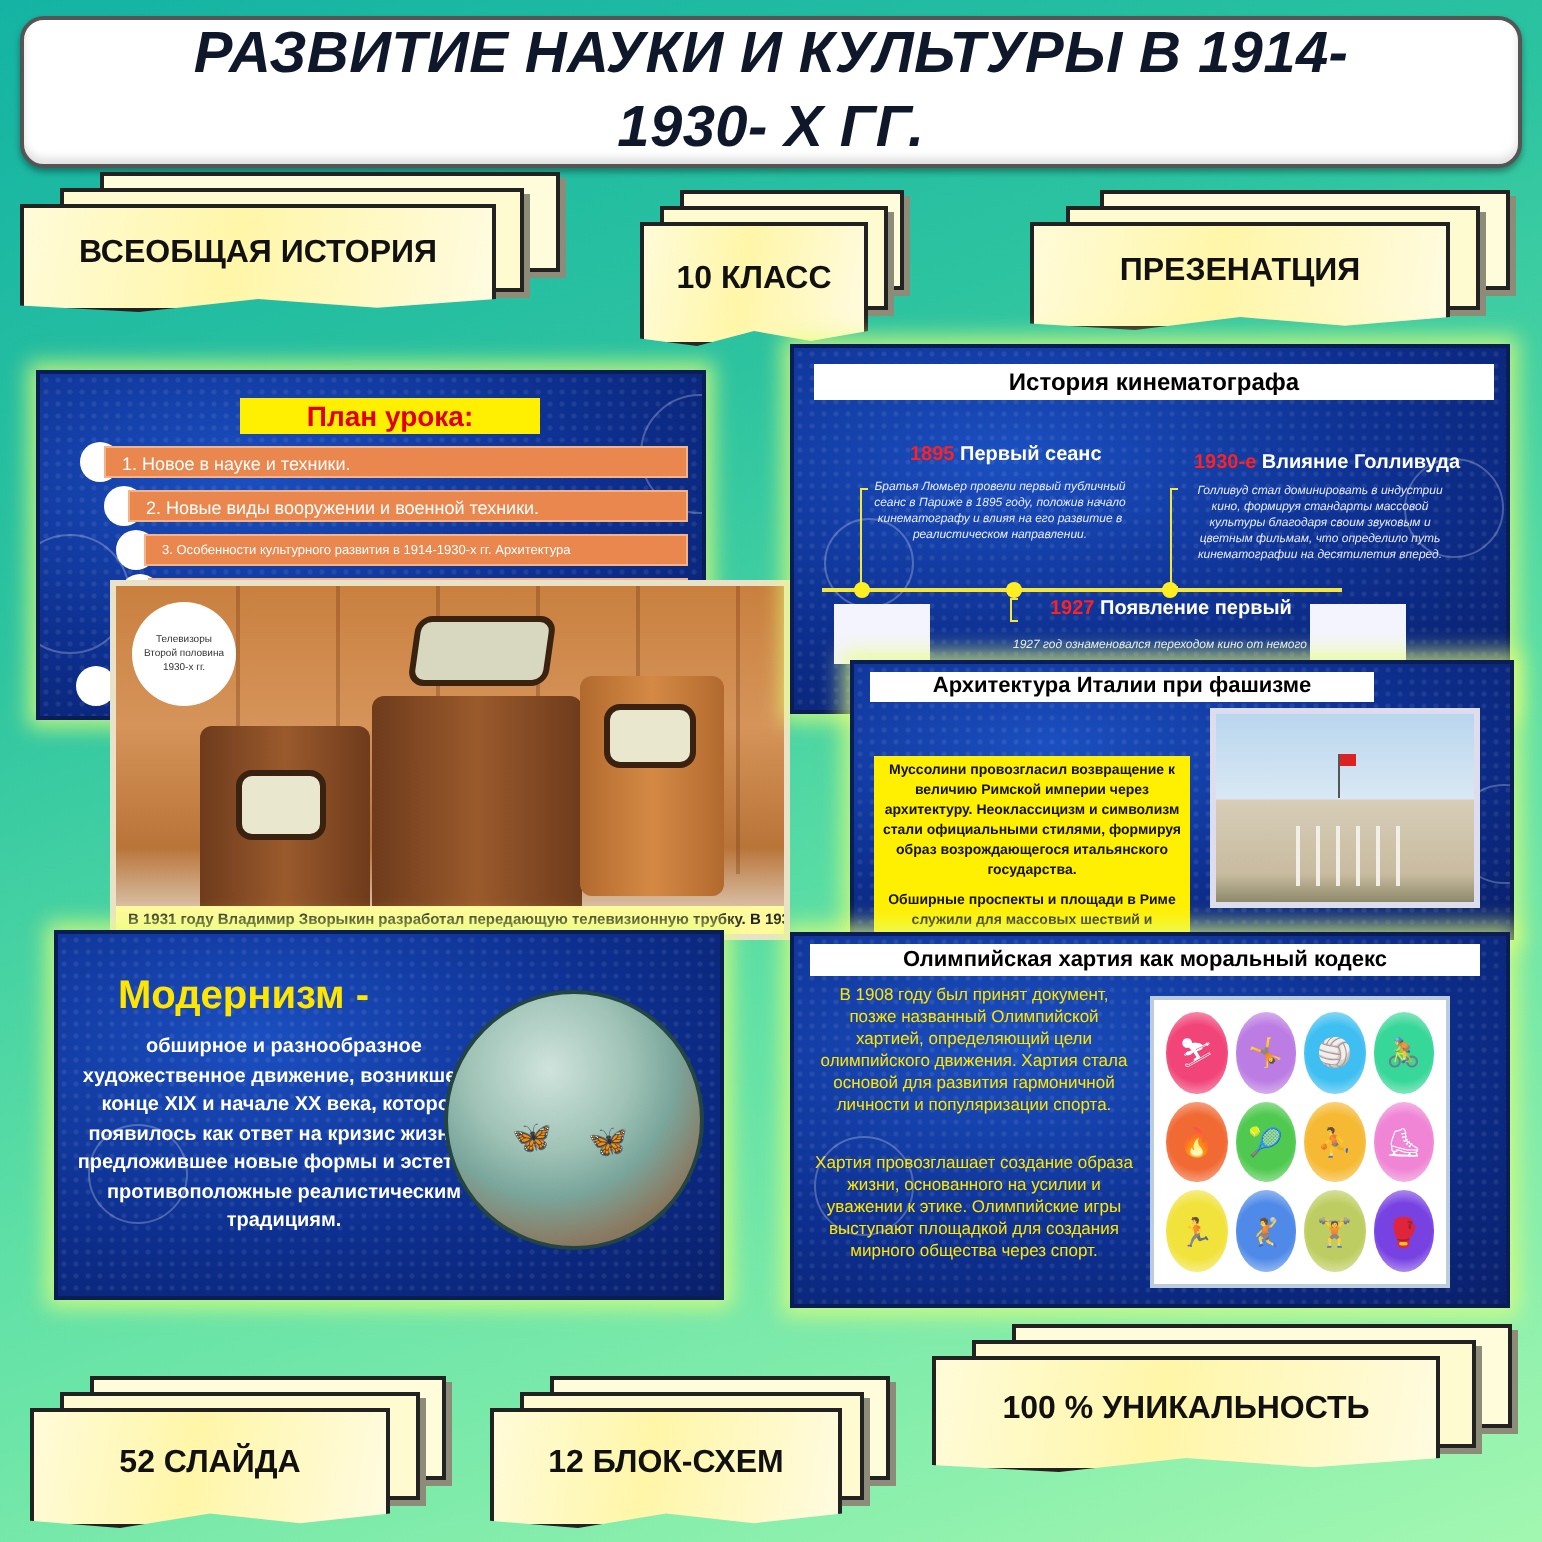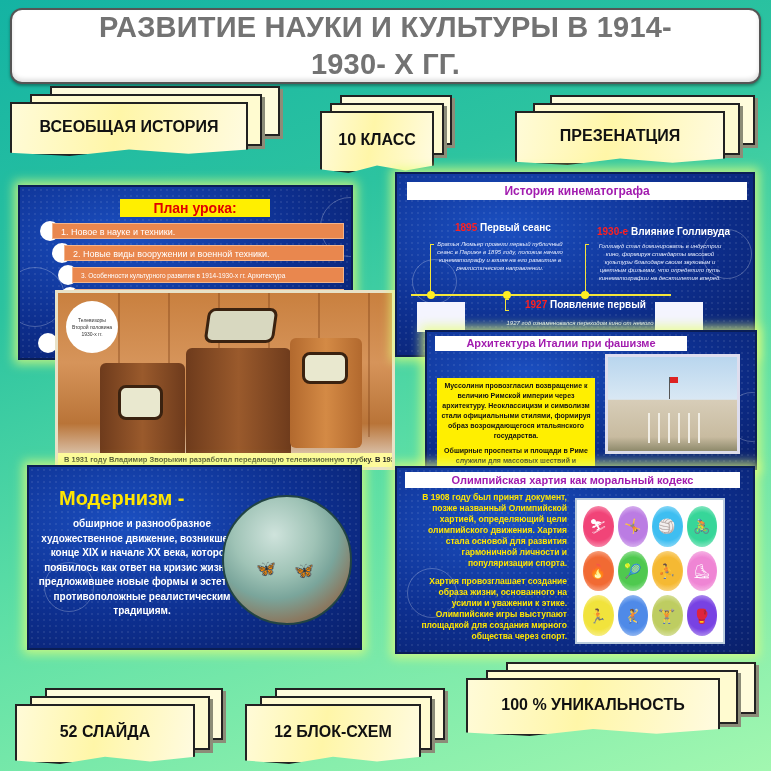--- a/index.html
+++ b/index.html
@@ -9,22 +9,22 @@
     font-family: "Liberation Sans", sans-serif;
     background: linear-gradient(160deg, #14b3a3 0%, #2cc3a0 30%, #5fe0a6 60%, #a2f7b0 100%);
   }
   .title-box {
     position: absolute; left: 10px; top: 8px; width: 751px; height: 76px;
     background: #fff; border: 2px solid #555; border-radius: 12px;
     box-shadow: 0 2px 3px rgba(0,0,0,.35), inset 0 -3px 4px rgba(0,0,0,.12);
     display: flex; align-items: center; justify-content: center; text-align: center;
   }
   .title-box span {
-    font-weight: bold; font-size: 29px; line-height: 37px; color: #737373;
-    letter-spacing: 0.2px; font-family: "Liberation Sans", sans-serif;
+    font-weight: bold; font-size: 29px; line-height: 37px; color: #0f172a;
+    letter-spacing: 0.2px; font-family: "Liberation Sans", sans-serif; font-style: italic;
   }
 
   
   .stack { position: absolute; }
   .sheet {
     position: absolute; background: linear-gradient(100deg, #fffbd8 0%, #fff6a8 45%, #fffbe0 100%);
     border: 2px solid #222; box-shadow: 3px 3px 0 #8c8c78;
   }
   .sheet.front {
     display: flex; align-items: center; justify-content: center;
@@ -72,21 +72,21 @@
     position: absolute; left: 8px; top: 8px; width: 52px; height: 52px; border-radius: 50%; background: #fff;
     font-size: 5px; color: #333; text-align: center; display: flex; align-items: center; justify-content: center; line-height: 7px; padding: 4px;
   }
   .tv-caption {
     position: absolute; left: 0; right: 0; bottom: 0; height: 14px; background: #fffa9e;
     font-size: 7.5px; color: #222; line-height: 14px; padding-left: 6px; white-space: nowrap; overflow: hidden; font-weight: bold;
   }
 
   
   .white-banner {
-    position: absolute; background: #fff; color: #a21caf; font-weight: bold; text-align: center;
+    position: absolute; background: #fff; color: #000000; font-weight: bold; text-align: center;
   }
   .cin-head { position: absolute; color: #fff; font-weight: bold; font-size: 10px; white-space: nowrap; }
   .cin-head .yr { color: #ff2020; }
   .cin-text { position: absolute; color: #e6ecff; font-style: italic; font-size: 6px; line-height: 8px; text-align: center; }
   .timeline { position: absolute; height: 2px; background: #f5e63a; }
   .tl-dot { position: absolute; width: 8px; height: 8px; border-radius: 50%; background: #ffee22; }
   .bracket { position: absolute; width: 4px; border: 1px solid #f5e63a; border-right: none; }
 
   
   .yellow-box {
@@ -110,21 +110,21 @@
   }
   .painting {
     position: absolute; left: 193px; top: 28px; width: 130px; height: 130px; border-radius: 50%;
     background: radial-gradient(circle at 40% 30%, #cfe3dc 0%, #9fc3b6 35%, #7aa59b 55%, #8a7a62 75%, #6b5a45 100%);
     border: 2px solid #244;
   }
   .butterfly { position: absolute; font-size: 16px; color: #8b5a2b; }
 
   
   .oly-text {
-    position: absolute; left: 10px; color: #ffe600; font-weight: bold; font-size: 8.5px; line-height: 11px; text-align: right; width: 160px;
+    position: absolute; left: 10px; color: #ffe600; font-weight: normal; font-size: 8.5px; line-height: 11px; text-align: center; width: 160px;
   }
   .oly-grid {
     position: absolute; left: 178px; top: 30px; width: 150px; height: 146px; background: #fff; border: 2px solid #bcd;
     display: grid; grid-template-columns: repeat(4, 1fr); grid-template-rows: repeat(3, 1fr); padding: 6px; gap: 4px;
   }
   .oly-blob {
     border-radius: 50%; display: flex; align-items: center; justify-content: center; color: #fff; font-size: 14px; opacity: .9;
   }
 </style>
 </head>

